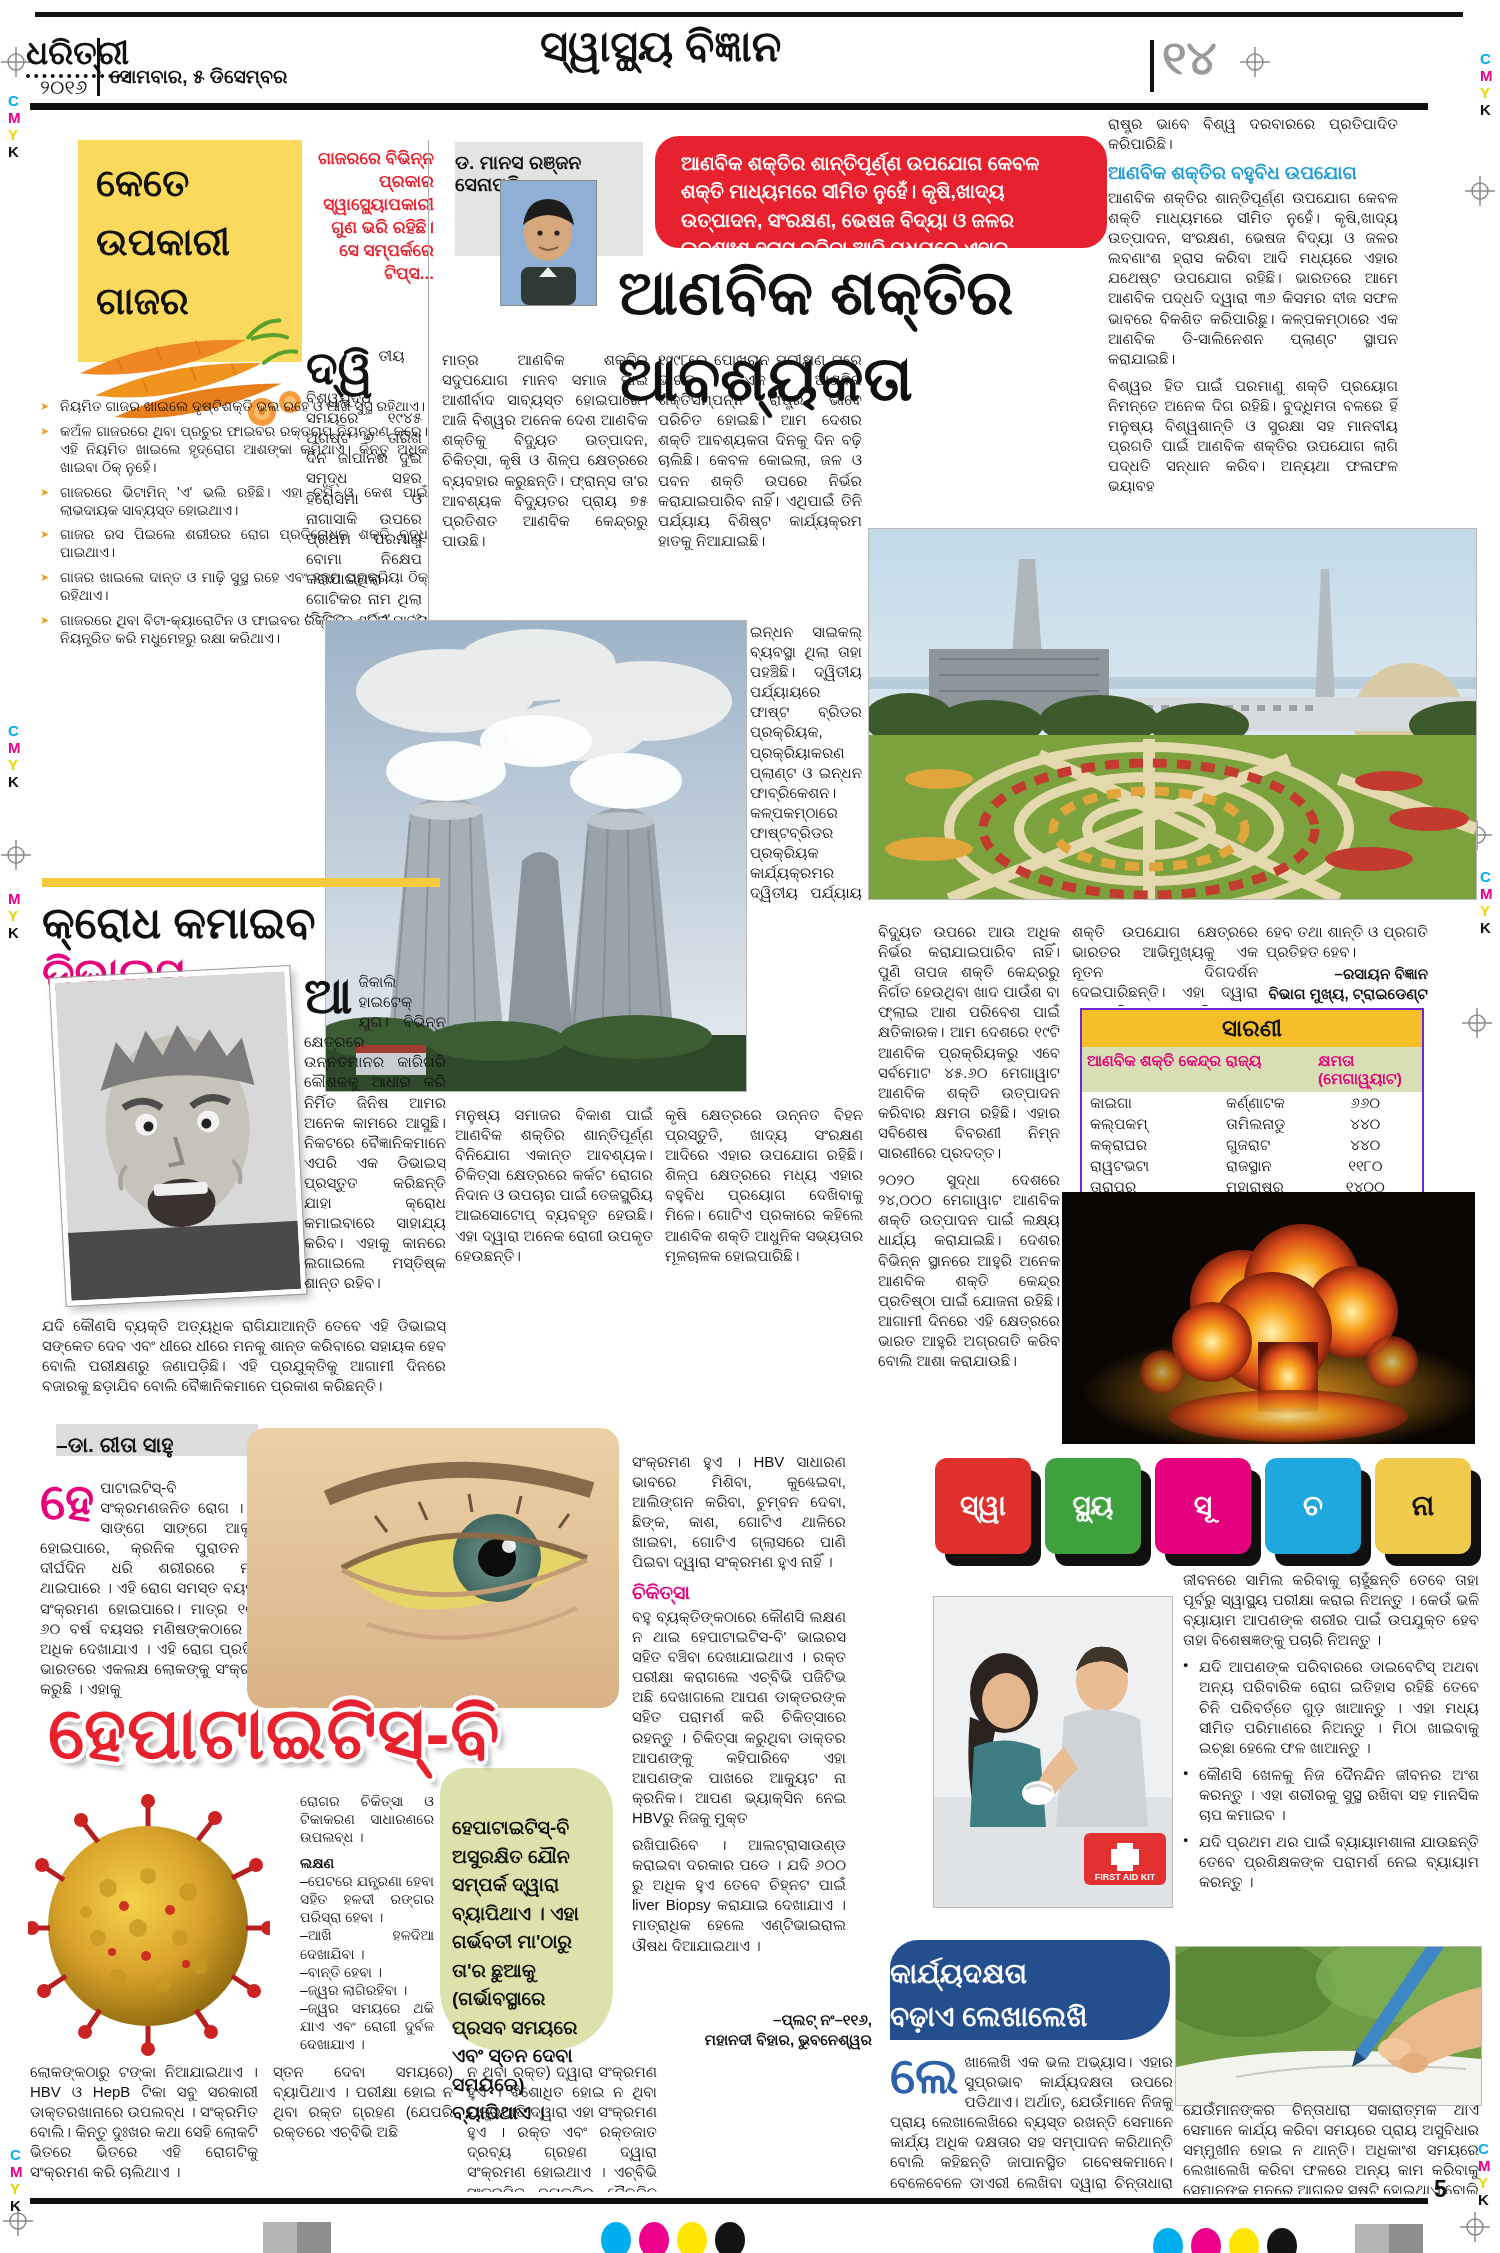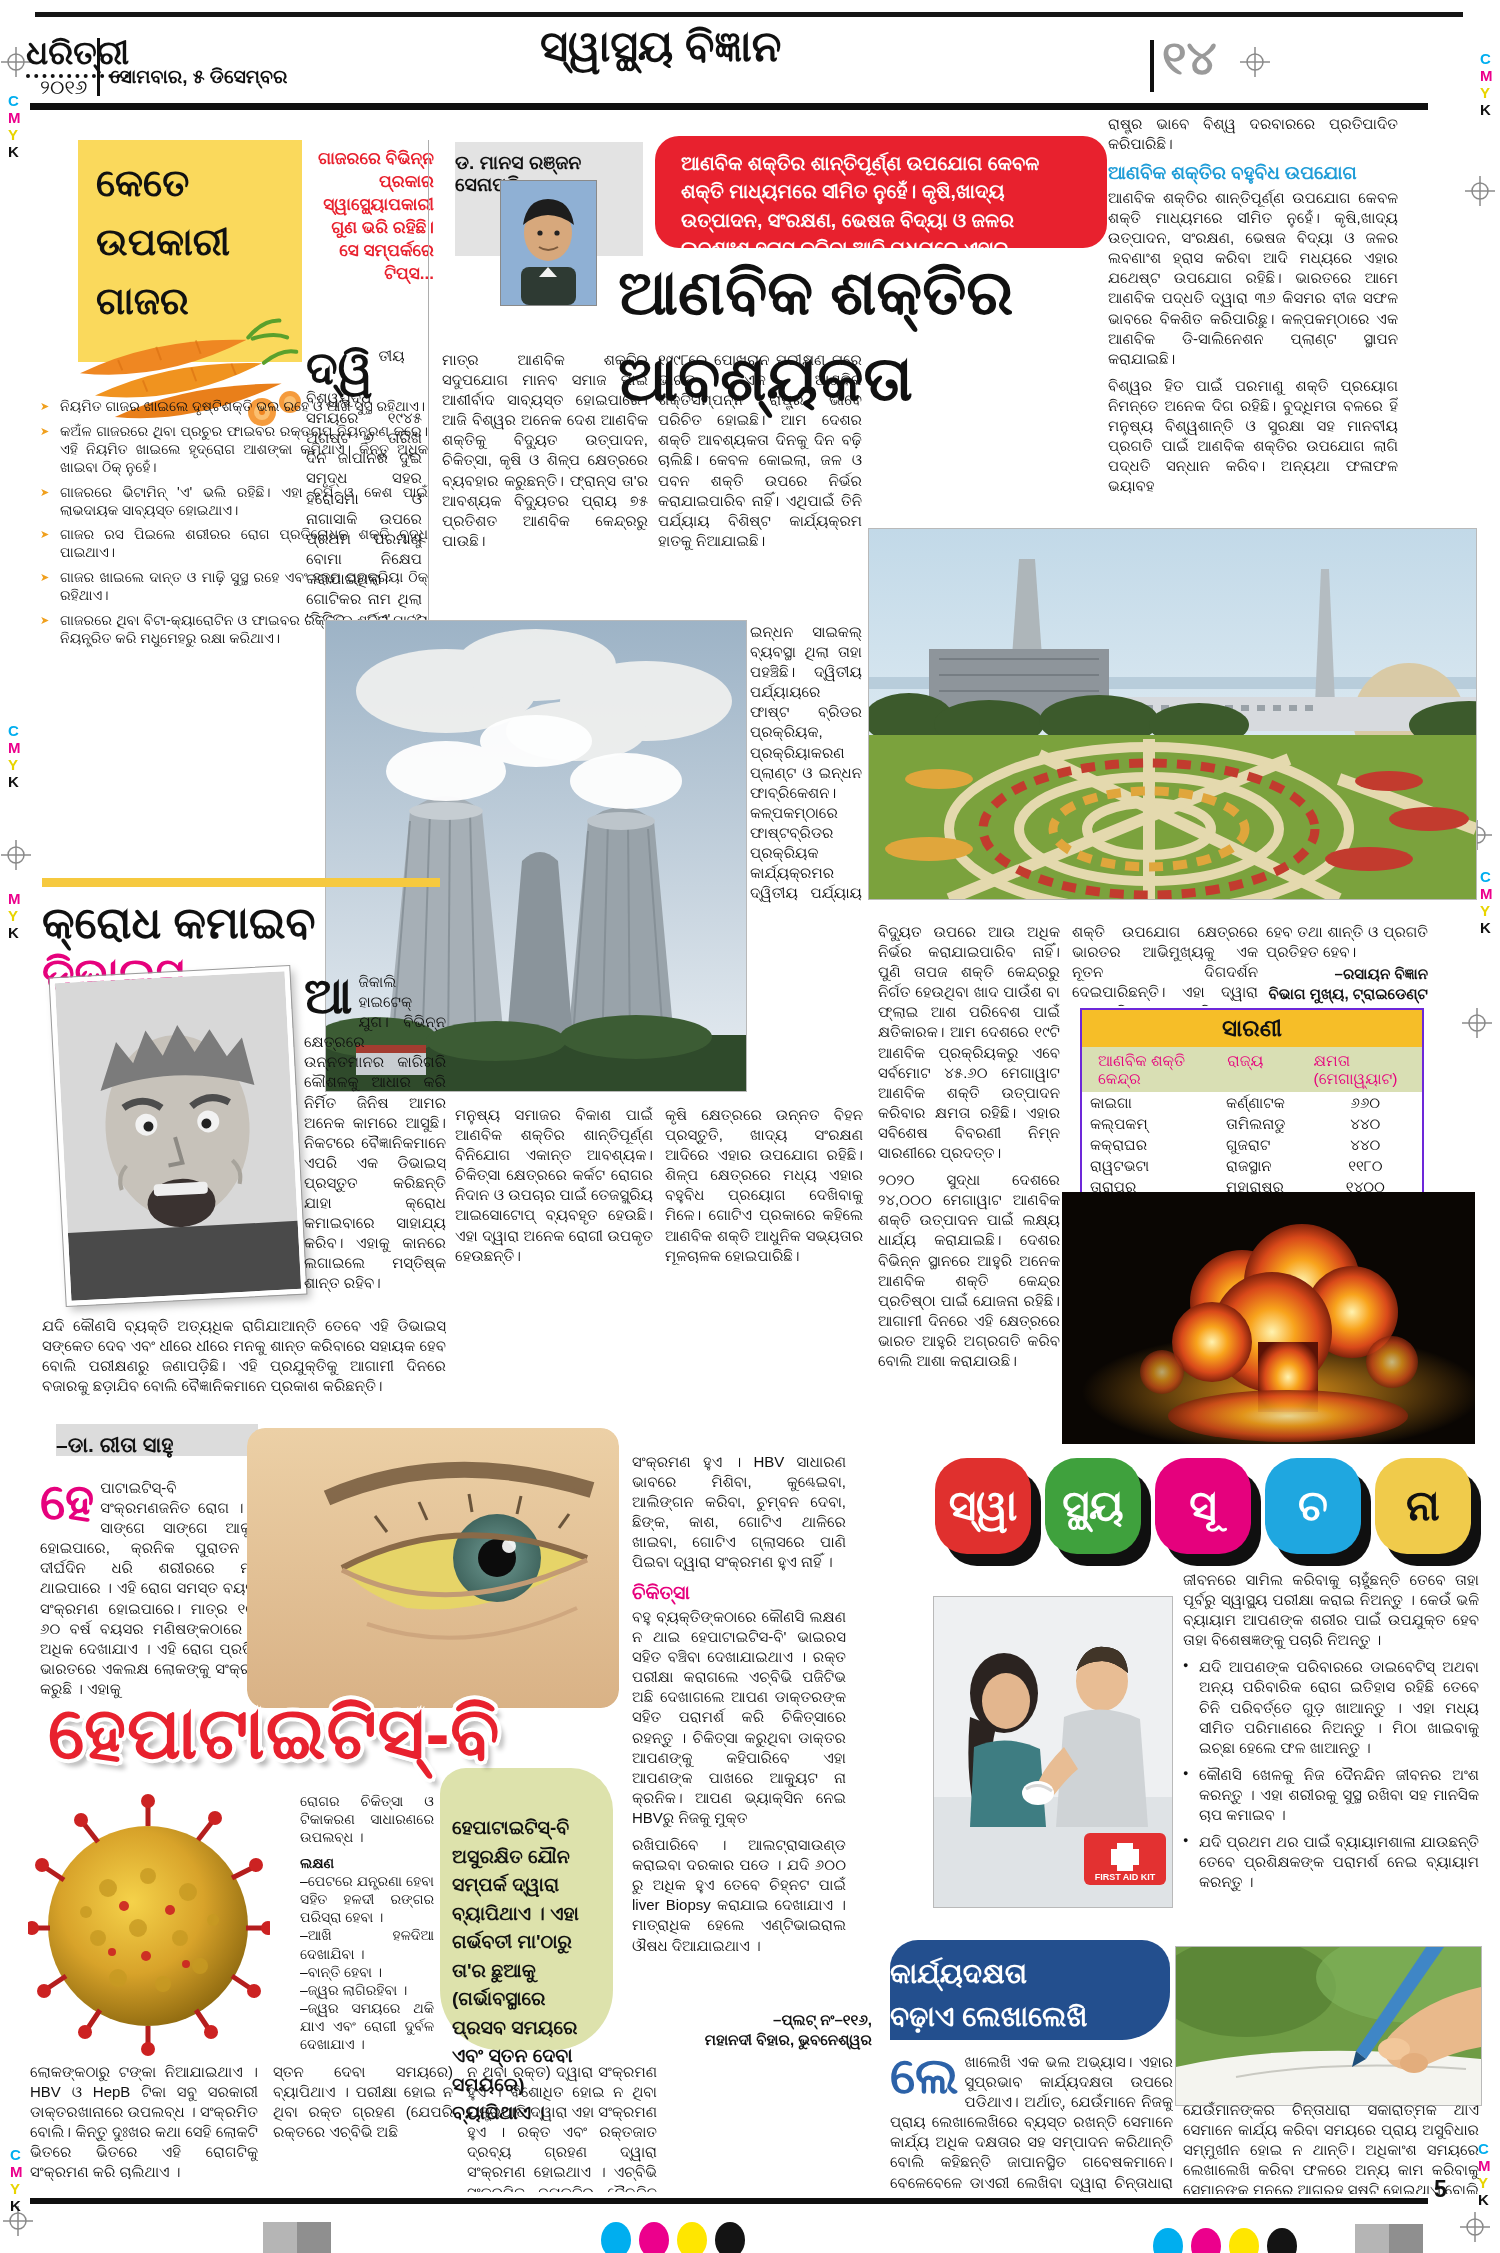--- a/index.html
+++ b/index.html
@@ -14,26 +14,26 @@
   .r{text-align:right}
   .body-txt{font-size:15px;line-height:1.34}
   .small-txt{font-size:14px;line-height:1.3}
   p{margin:0 0 7px}
   .dc{float:left;font-weight:bold;font-size:46px;line-height:.85;padding:3px 6px 0 0}
   .ph{border:1px solid #b9b9b9;background:#eee}
   .rule{background:#101010}
   .vline{background:#101010}
   .crosshair{color:#8a8a8a}
   .cmyk-stack span{display:block;font-weight:bold;font-size:15px;line-height:17px}
-  .tile{width:96px;height:96px;border-radius:32px;display:flex;align-items:center;justify-content:center;
-        font-size:42px;font-weight:bold;box-shadow:10px 12px 0 #101010}
+  .tile{width:96px;height:96px;border-radius:12px;display:flex;align-items:center;justify-content:center;
+        font-size:28px;font-weight:bold;box-shadow:10px 12px 0 #101010}
   .tbl{border:2px solid #6d28d9;background:#fff}
   .tbl-title{background:#f6be28;font-size:23px;font-weight:bold;text-align:center;padding:5px 0}
   .tbl-head{display:grid;grid-template-columns:42% 28% 30%;background:#d9dfb4;color:#e6017d;
-            font-weight:normal;font-size:15.5px;padding:5px 16px 4px}
+            font-weight:bold;font-size:15.5px;padding:5px 5px 4px}
   .tbl-row{display:grid;grid-template-columns:42% 28% 30%;font-size:15px;padding:1.5px 8px}
   .tbl-row .cap{text-align:center}
   .hl-red{font-size:72px;font-weight:bold;color:#e8212e;letter-spacing:1px;
       text-shadow:-3px -3px 0 #fff,3px -3px 0 #fff,-3px 3px 0 #fff,3px 3px 0 #fff,
                   0 -4px 0 #fff,0 4px 0 #fff,-4px 0 0 #fff,4px 0 0 #fff,6px 7px 5px rgba(0,0,0,.3)}
   .subhead-blue{color:#1e9cd7;font-weight:bold;font-size:18.5px;margin:2px 0}
   .subhead-pink{color:#e6017d;font-weight:bold;font-size:19px;margin:2px 0}
   .tip{position:relative;padding-left:20px;margin-bottom:7px;font-size:14px;line-height:1.28;text-align:justify}
   .tip:before{content:"➤";position:absolute;left:0;top:1px;color:#f0a01e;font-size:11px}
   .hbullet{position:relative;padding-left:16px;margin-bottom:7px}

